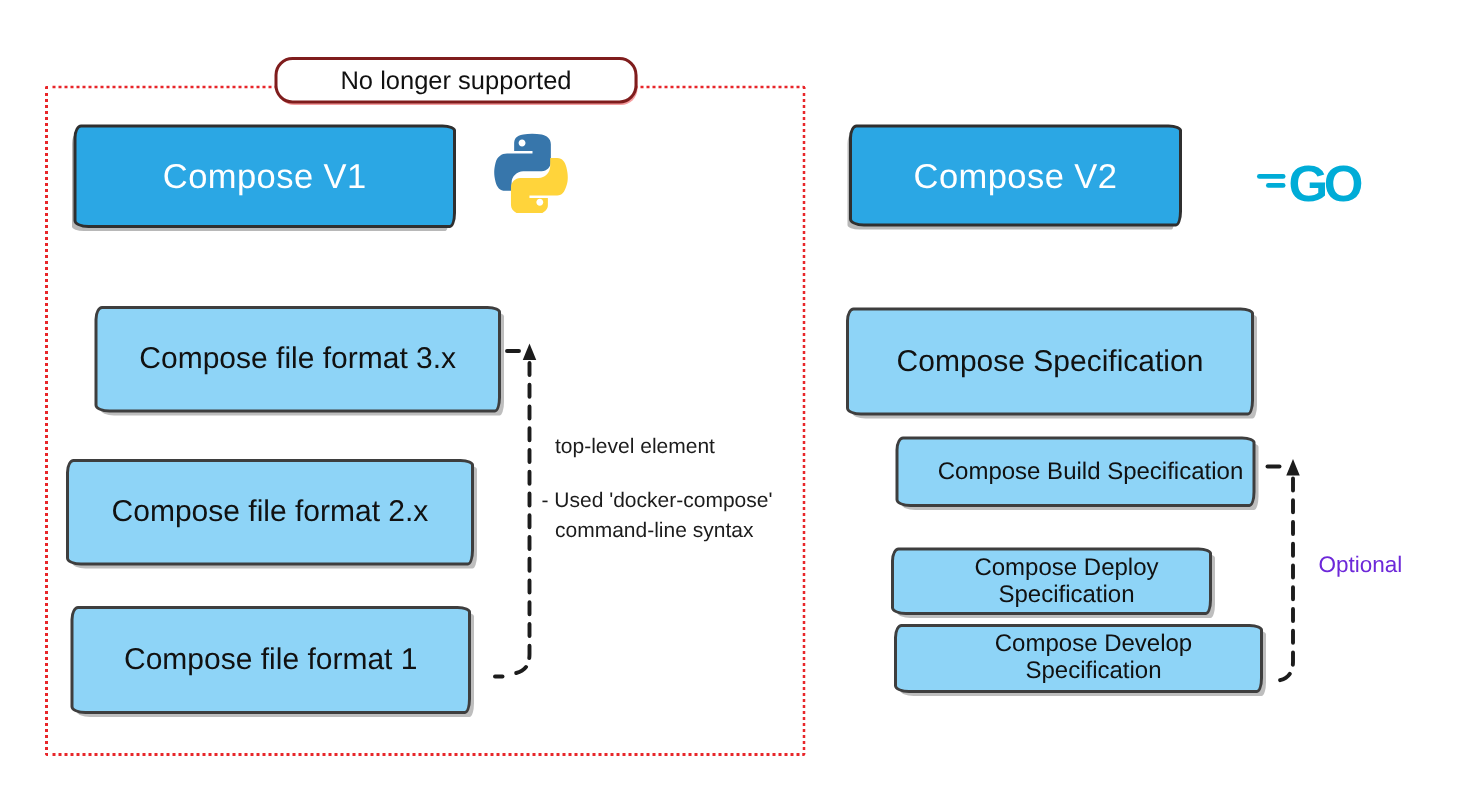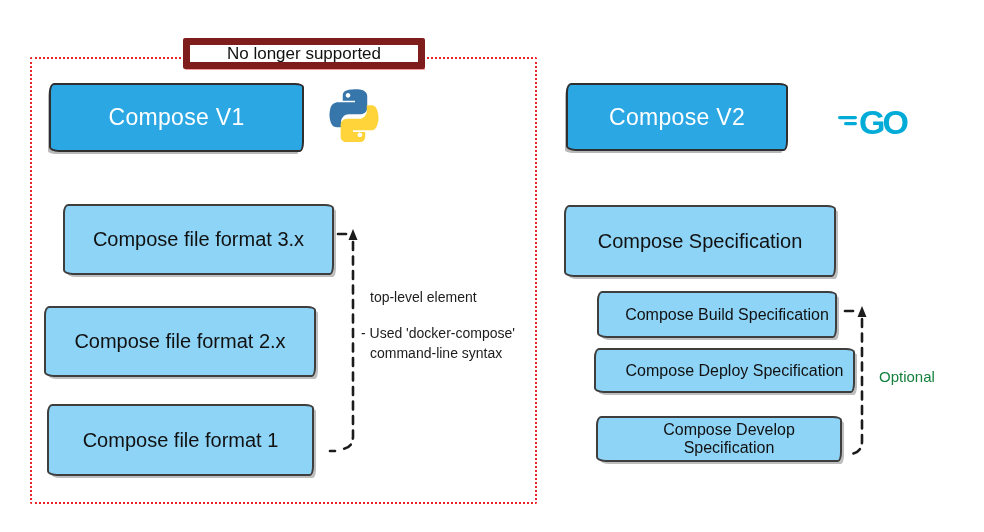--- a/index.html
+++ b/index.html
@@ -28,31 +28,31 @@
   }
   .big-label{font-size:20px;}
   .small-label{font-size:16px;padding-left:20px;}
 
   
   .dotted-region{
     border:2px dotted #E8262A;
     border-radius:2px;
   }
   .banner{
-    background:#ffffff;border:7px solid #7f1d1d;border-radius:2px;
+    background:#ffffff;border:2px solid #7f1d1d;border-radius:12px;
     display:flex;align-items:center;justify-content:center;
     font-size:17px;color:#111;box-shadow:1px 2px 0 -1px rgba(232,38,42,.45);
     box-sizing:border-box;z-index:5;
   }
 
   .notes{font-size:14px;line-height:1.38;color:#1c1c1c;}
   .notes .note{margin:0 0 17px 0;white-space:nowrap;}
   .notes .l2{padding-left:9px;}
 
-  .side-label{font-size:15px;color:#15803d;}
+  .side-label{font-size:15px;color:#6d28d9;}
 
   svg{display:block;}
   .overlay{pointer-events:none;z-index:4;}
 </style>
 </head>
 <body>
 
 <div class="abs dotted-region" style="left:30px;top:57px;width:503px;height:443px;"></div>
 
 <div class="abs banner" style="left:183px;top:38px;width:242px;height:31px;">
@@ -105,21 +105,21 @@
 </div>
 
 <div class="abs sketch light-box big-label" style="left:564px;top:205px;width:272px;height:72px;">
   <span>Compose Specification</span>
 </div>
 
 <div class="abs sketch light-box small-label" style="left:597px;top:291px;width:240px;height:47px;">
   <span>Compose Build Specification</span>
 </div>
 
-<div class="abs sketch light-box small-label" style="left:594px;top:348px;width:261px;height:45px;">
+<div class="abs sketch light-box small-label" style="left:594px;top:365px;width:214px;height:45px;">
   <span>Compose Deploy Specification</span>
 </div>
 
 <div class="abs sketch light-box small-label" style="left:596px;top:416px;width:246px;height:46px;">
   <span>Compose Develop Specification</span>
 </div>
 
 <div class="abs side-label" style="left:879px;top:368px;">
   <span>Optional</span>
 </div>

